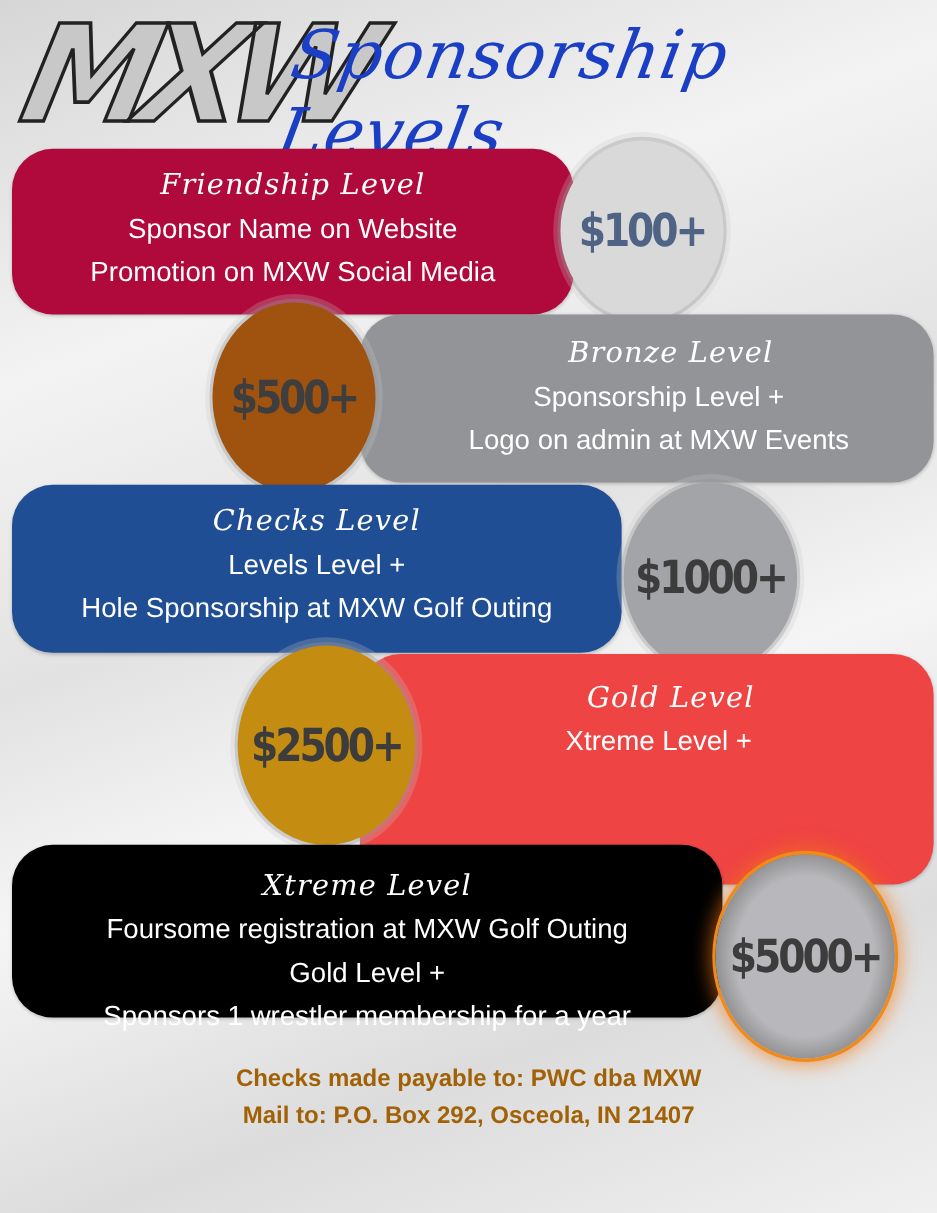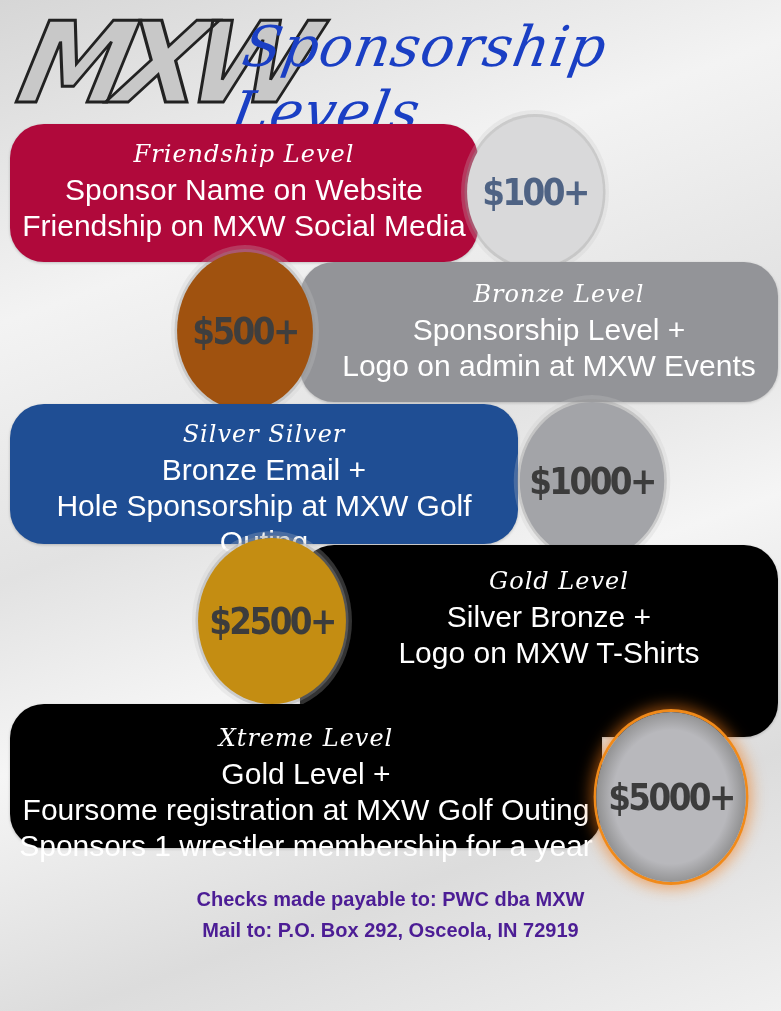--- a/index.html
+++ b/index.html
@@ -6,66 +6,65 @@
   body{width:781px;height:1011px;position:relative;overflow:hidden;
     background:linear-gradient(160deg,#d6d6d6 0%,#f3f3f3 25%,#e2e2e2 45%,#f5f5f5 60%,#dcdcdc 80%,#f0f0f0 100%);
     font-family:"Liberation Sans",sans-serif;}
   .logo{position:absolute;left:8px;top:6px;width:296px;height:108px;}
   .logo-text{position:absolute;left:14px;top:-8px;font-family:"DejaVu Sans",sans-serif;font-weight:bold;font-size:112px;
     letter-spacing:-14px;color:#c8c8c8;-webkit-text-stroke:3px #222;transform:skewX(-12deg);font-style:italic;}
   .title{position:absolute;left:238px;top:14px;font-family:"DejaVu Serif",serif;font-style:italic;font-size:56px;
     color:#1a3fc4;letter-spacing:1px;transform:skewX(-10deg);}
   .bar{position:absolute;border-radius:34px;color:#fff;text-align:center;box-shadow:0 1px 3px rgba(0,0,0,.2);}
   .bar .lvl{font-family:"DejaVu Serif",serif;font-style:italic;font-size:24px;margin-top:16px;height:32px;letter-spacing:1px;}
-  .bar .line{font-size:30px;line-height:36px;}
+  .bar .line{font-size:23px;line-height:36px;}
   .coin{position:absolute;border-radius:50%;display:flex;align-items:center;justify-content:center;
     font-family:"DejaVu Sans",sans-serif;font-weight:bold;font-size:38px;letter-spacing:-3px;transform:scaleX(.86);
     box-shadow:0 0 0 3px rgba(150,150,150,.35),0 0 0 7px rgba(200,200,200,.25);}
-  .footer{position:absolute;left:0;top:884px;width:781px;text-align:center;font-weight:bold;font-size:20px;color:#4c1d95;line-height:31px;}
+  .footer{position:absolute;left:0;top:884px;width:781px;text-align:center;font-weight:bold;font-size:20px;color:#a16207;line-height:31px;}
 </style>
 </head>
 <body>
 
 <div class="logo">
   <div class="logo-text">MXW</div>
 </div>
 <div class="title">Sponsorship Levels</div>
 
 <div class="bar" style="left:10px;top:124px;width:468px;height:138px;background:#b0093b;">
   <div class="lvl">Friendship Level</div>
   <div class="line">Sponsor Name on Website</div>
-  <div class="line">Friendship on MXW Social Media</div>
+  <div class="line">Promotion on MXW Social Media</div>
 </div>
 <div class="coin" style="left:456px;top:117px;width:158px;height:150px;background:#d9d9da;color:#4f6384;">$100+</div>
 
 <div class="bar" style="left:300px;top:262px;width:478px;height:140px;background:#939498;">
   <div class="lvl" style="margin-top:18px;padding-left:40px;">Bronze Level</div>
   <div class="line" style="padding-left:20px;">Sponsorship Level +</div>
   <div class="line" style="padding-left:20px;">Logo on admin at MXW Events</div>
 </div>
 <div class="coin" style="left:166px;top:252px;width:158px;height:158px;background:#a0520f;color:#3e3e3e;">$500+</div>
 
 <div class="bar" style="left:10px;top:404px;width:508px;height:140px;background:#1f4e94;">
-  <div class="lvl">Silver Silver</div>
-  <div class="line">Bronze Email +</div>
+  <div class="lvl">Checks Level</div>
+  <div class="line">Levels Level +</div>
   <div class="line">Hole Sponsorship at MXW Golf Outing</div>
 </div>
 <div class="coin" style="left:508px;top:402px;width:168px;height:158px;background:#a3a4a8;color:#3c3c3c;">$1000+</div>
 
-<div class="bar" style="left:300px;top:545px;width:478px;height:192px;background:#000000;">
+<div class="bar" style="left:300px;top:545px;width:478px;height:192px;background:#ef4444;">
   <div class="lvl" style="margin-top:22px;padding-left:40px;">Gold Level</div>
-  <div class="line" style="padding-left:20px;">Silver Bronze +</div>
-  <div class="line" style="padding-left:20px;">Logo on MXW T-Shirts</div>
+  <div class="line" style="padding-left:20px;">Xtreme Level +</div>
 </div>
 <div class="coin" style="left:186px;top:538px;width:172px;height:166px;background:#c48d12;color:#3c3c3c;">$2500+</div>
 
 <div class="bar" style="left:10px;top:704px;width:592px;height:144px;background:#000;">
   <div class="lvl" style="margin-top:20px;">Xtreme Level</div>
+  <div class="line">Foursome registration at MXW Golf Outing</div>
   <div class="line">Gold Level +</div>
-  <div class="line">Foursome registration at MXW Golf Outing</div>
   <div class="line">Sponsors 1 wrestler membership for a year</div>
 </div>
 <div class="coin" style="left:584px;top:712px;width:174px;height:170px;background:radial-gradient(circle,#b8b8bc 55%,#888 75%);color:#3c3c3c;box-shadow:0 0 0 3px #f08a1a,0 0 16px 6px rgba(240,120,20,.6);">$5000+</div>
 
 <div class="footer">
   <div>Checks made payable to: PWC dba MXW</div>
-  <div>Mail to: P.O. Box 292, Osceola, IN 72919</div>
+  <div>Mail to: P.O. Box 292, Osceola, IN 21407</div>
 </div>
 
 </body></html>

